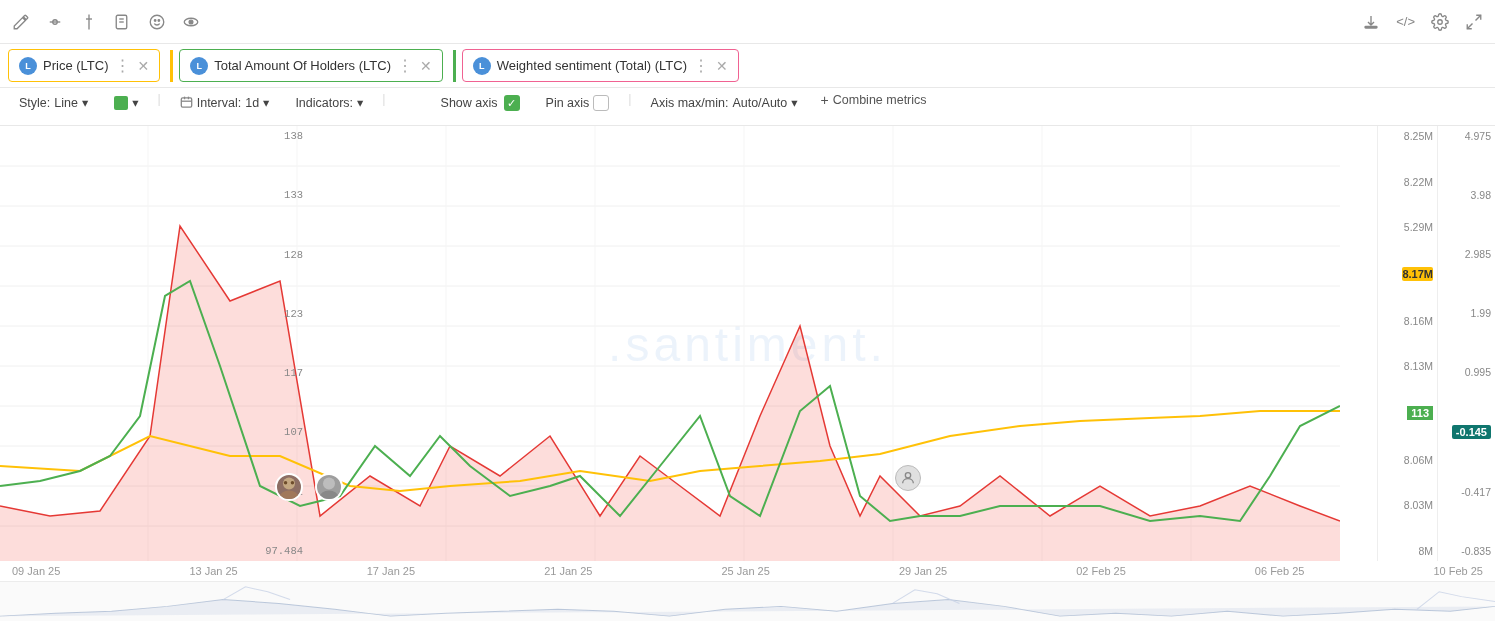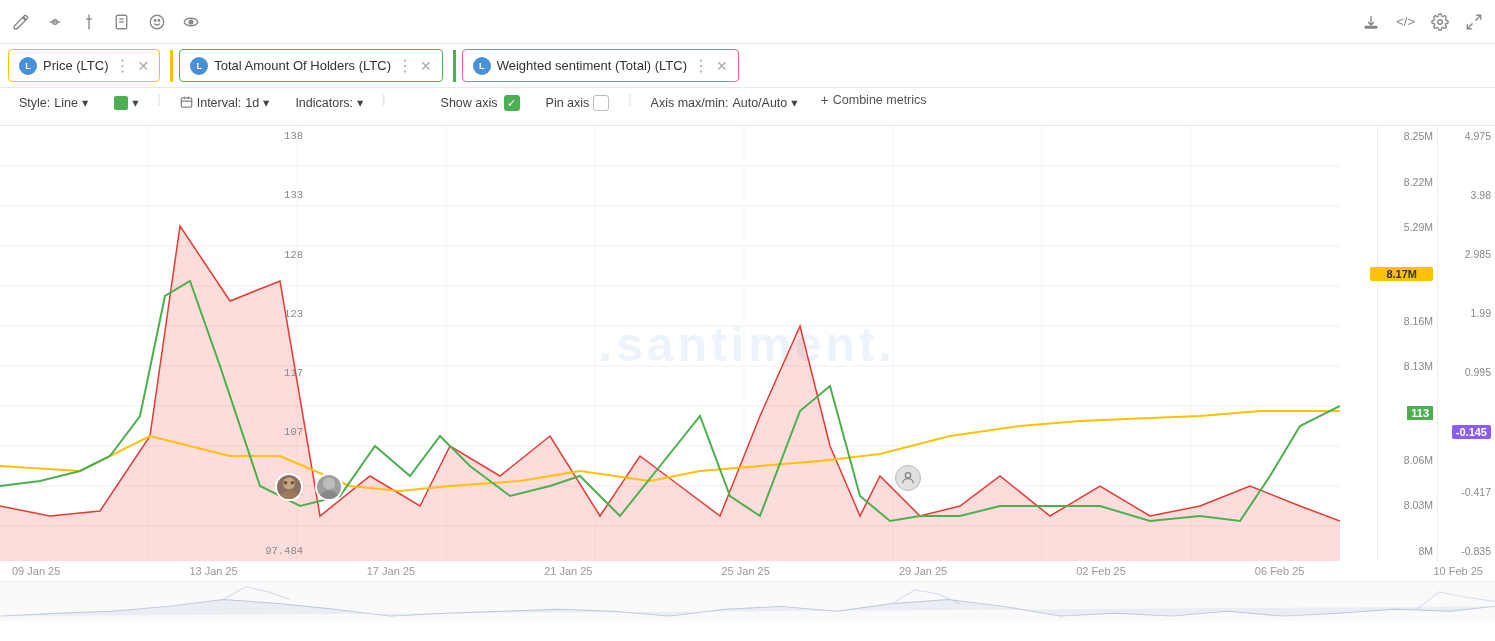--- a/index.html
+++ b/index.html
@@ -157,44 +157,44 @@
     }
 
     
     .watermark {
       position: absolute;
       top: 50%;
       left: 50%;
       transform: translate(-50%, -50%);
       font-size: 48px;
       color: rgba(100, 160, 220, 0.12);
-      font-weight: 700;
+      font-weight: 400;
       white-space: nowrap;
       letter-spacing: 4px;
       pointer-events: none;
     }
 
     .price-badge {
       background: #ffc107;
       color: #333;
-      padding: 1px 16px;
+      padding: 1px 0;
       border-radius: 2px;
       font-size: 11px;
       font-weight: bold;
     }
     .green-badge {
       background: #4caf50;
       color: #fff;
       padding: 1px 4px;
       border-radius: 0;
       font-size: 11px;
       font-weight: bold;
     }
     .red-badge {
-      background: #8b5cf6;
+      background: #0f766e;
       color: #fff;
       padding: 1px 4px;
       border-radius: 2px;
       font-size: 11px;
       font-weight: bold;
     }
 
     
     .x-axis {
       display: flex;

